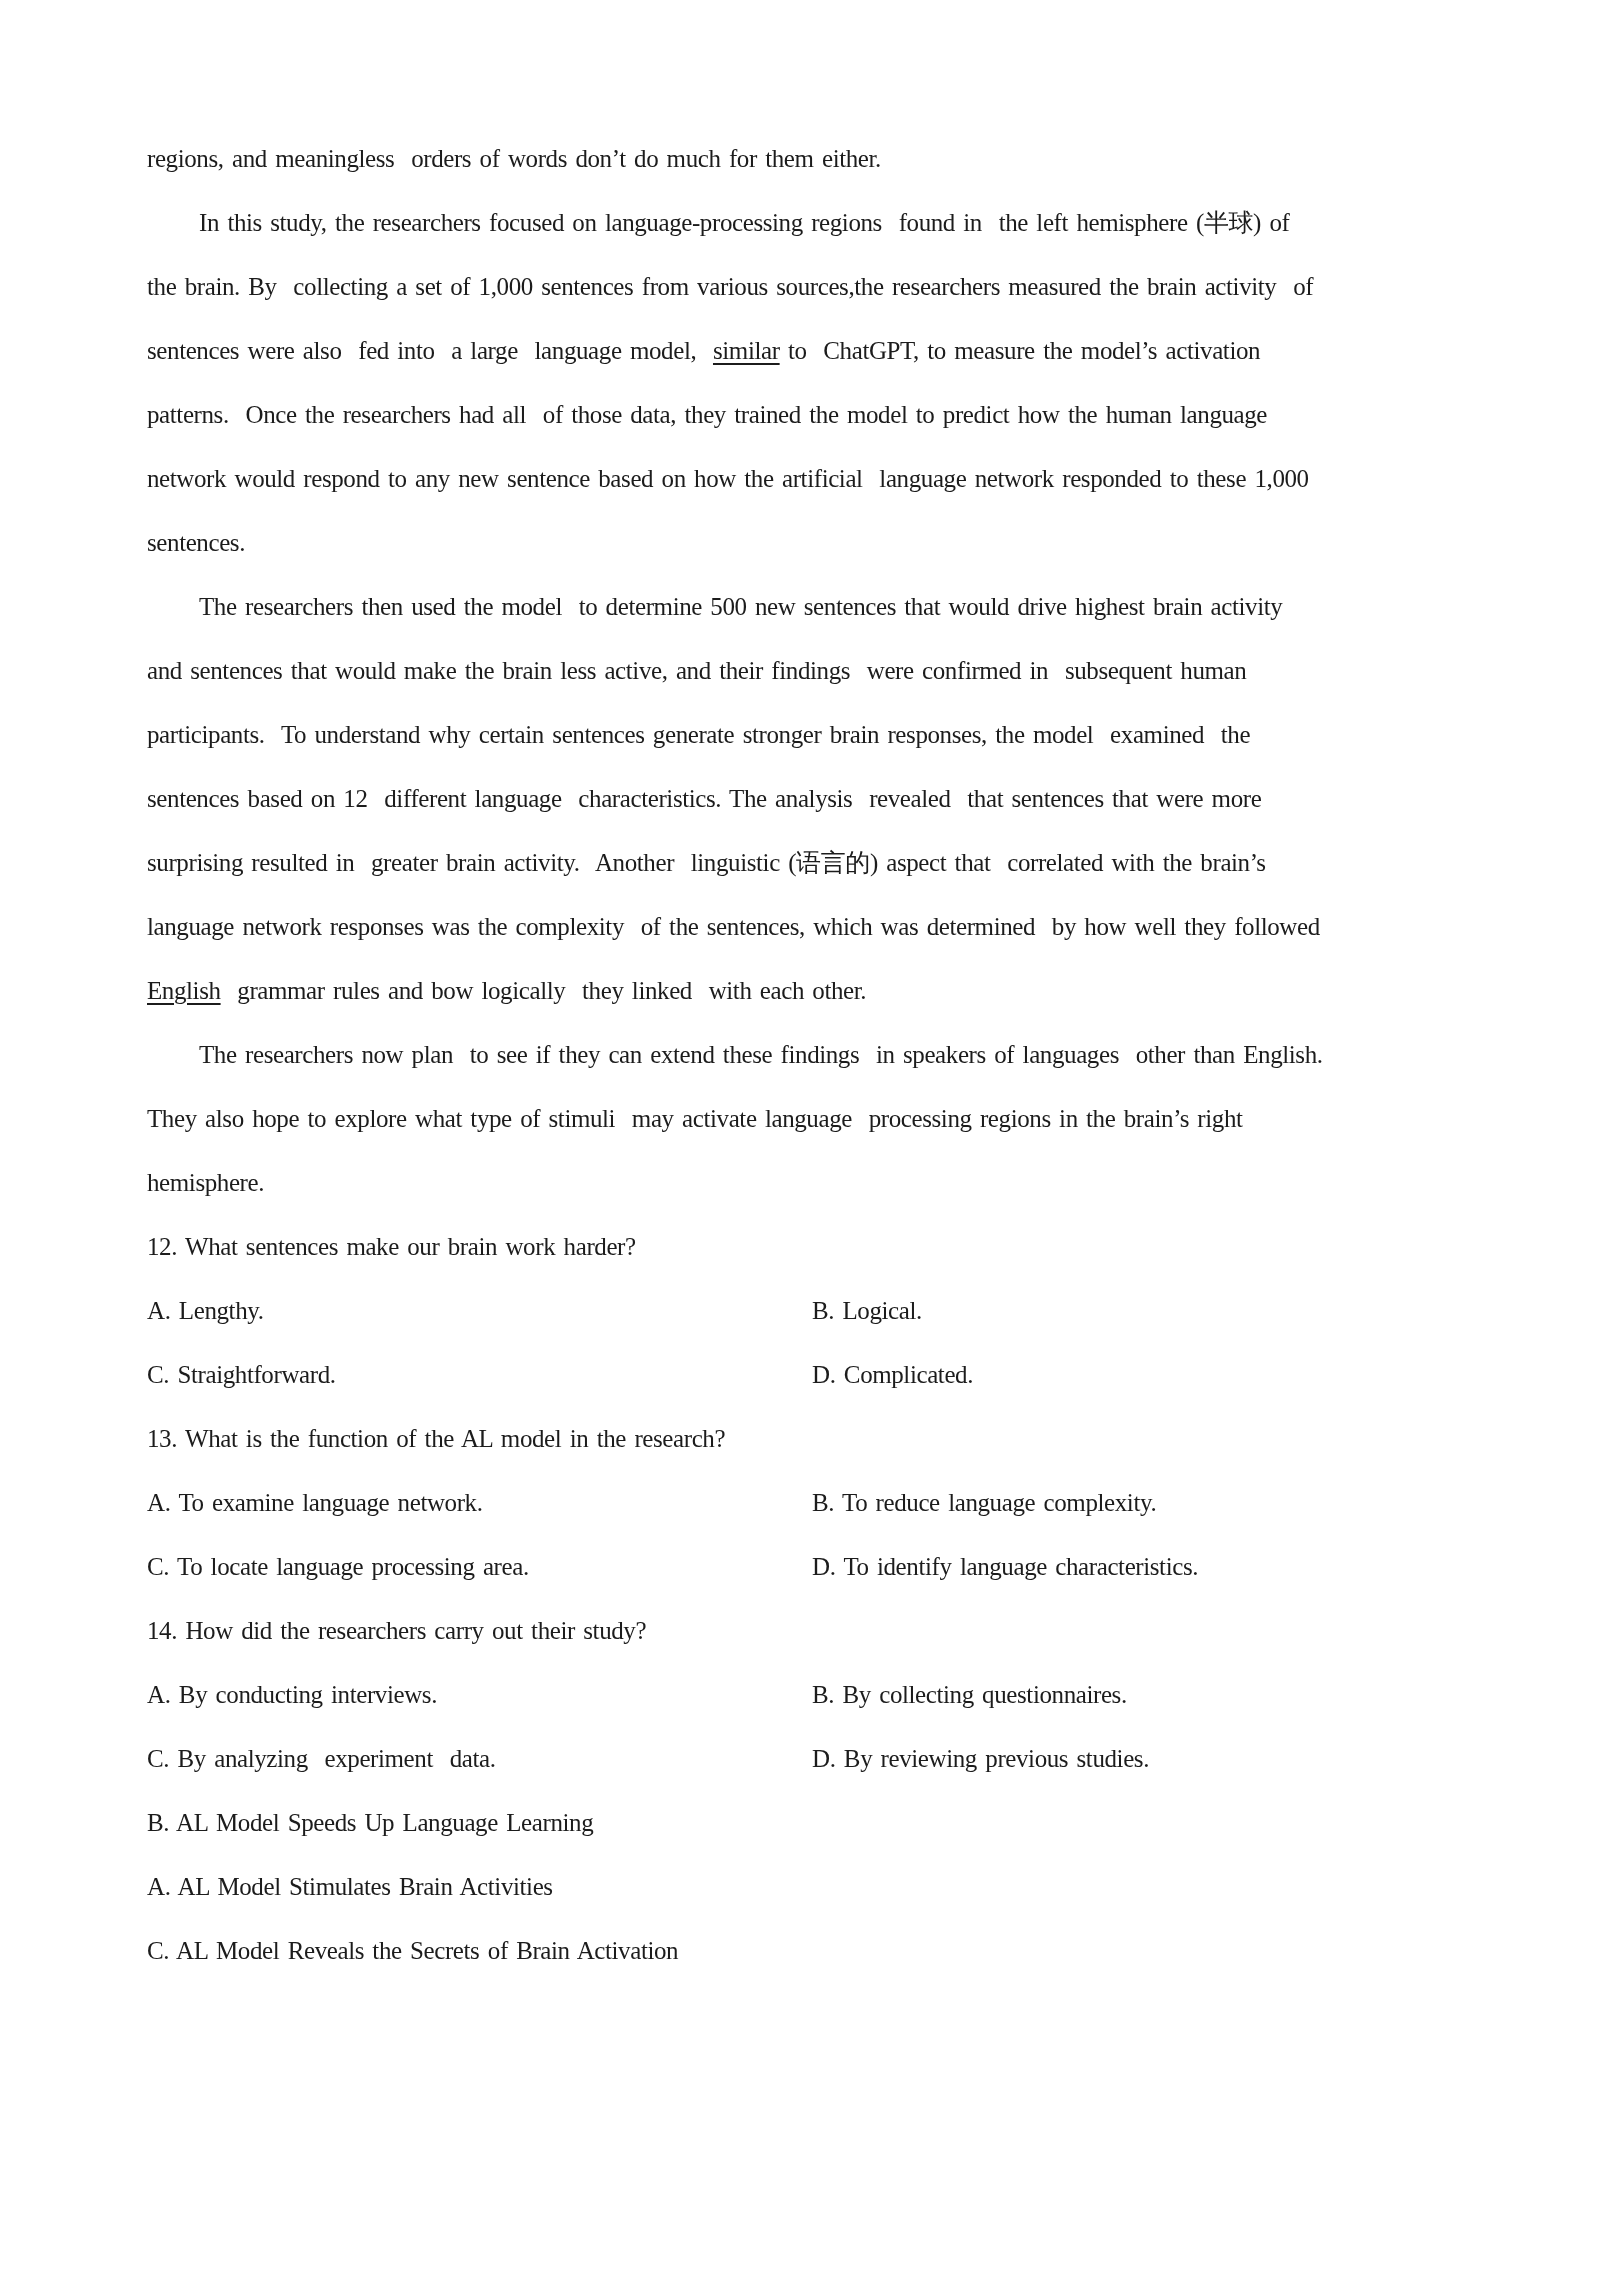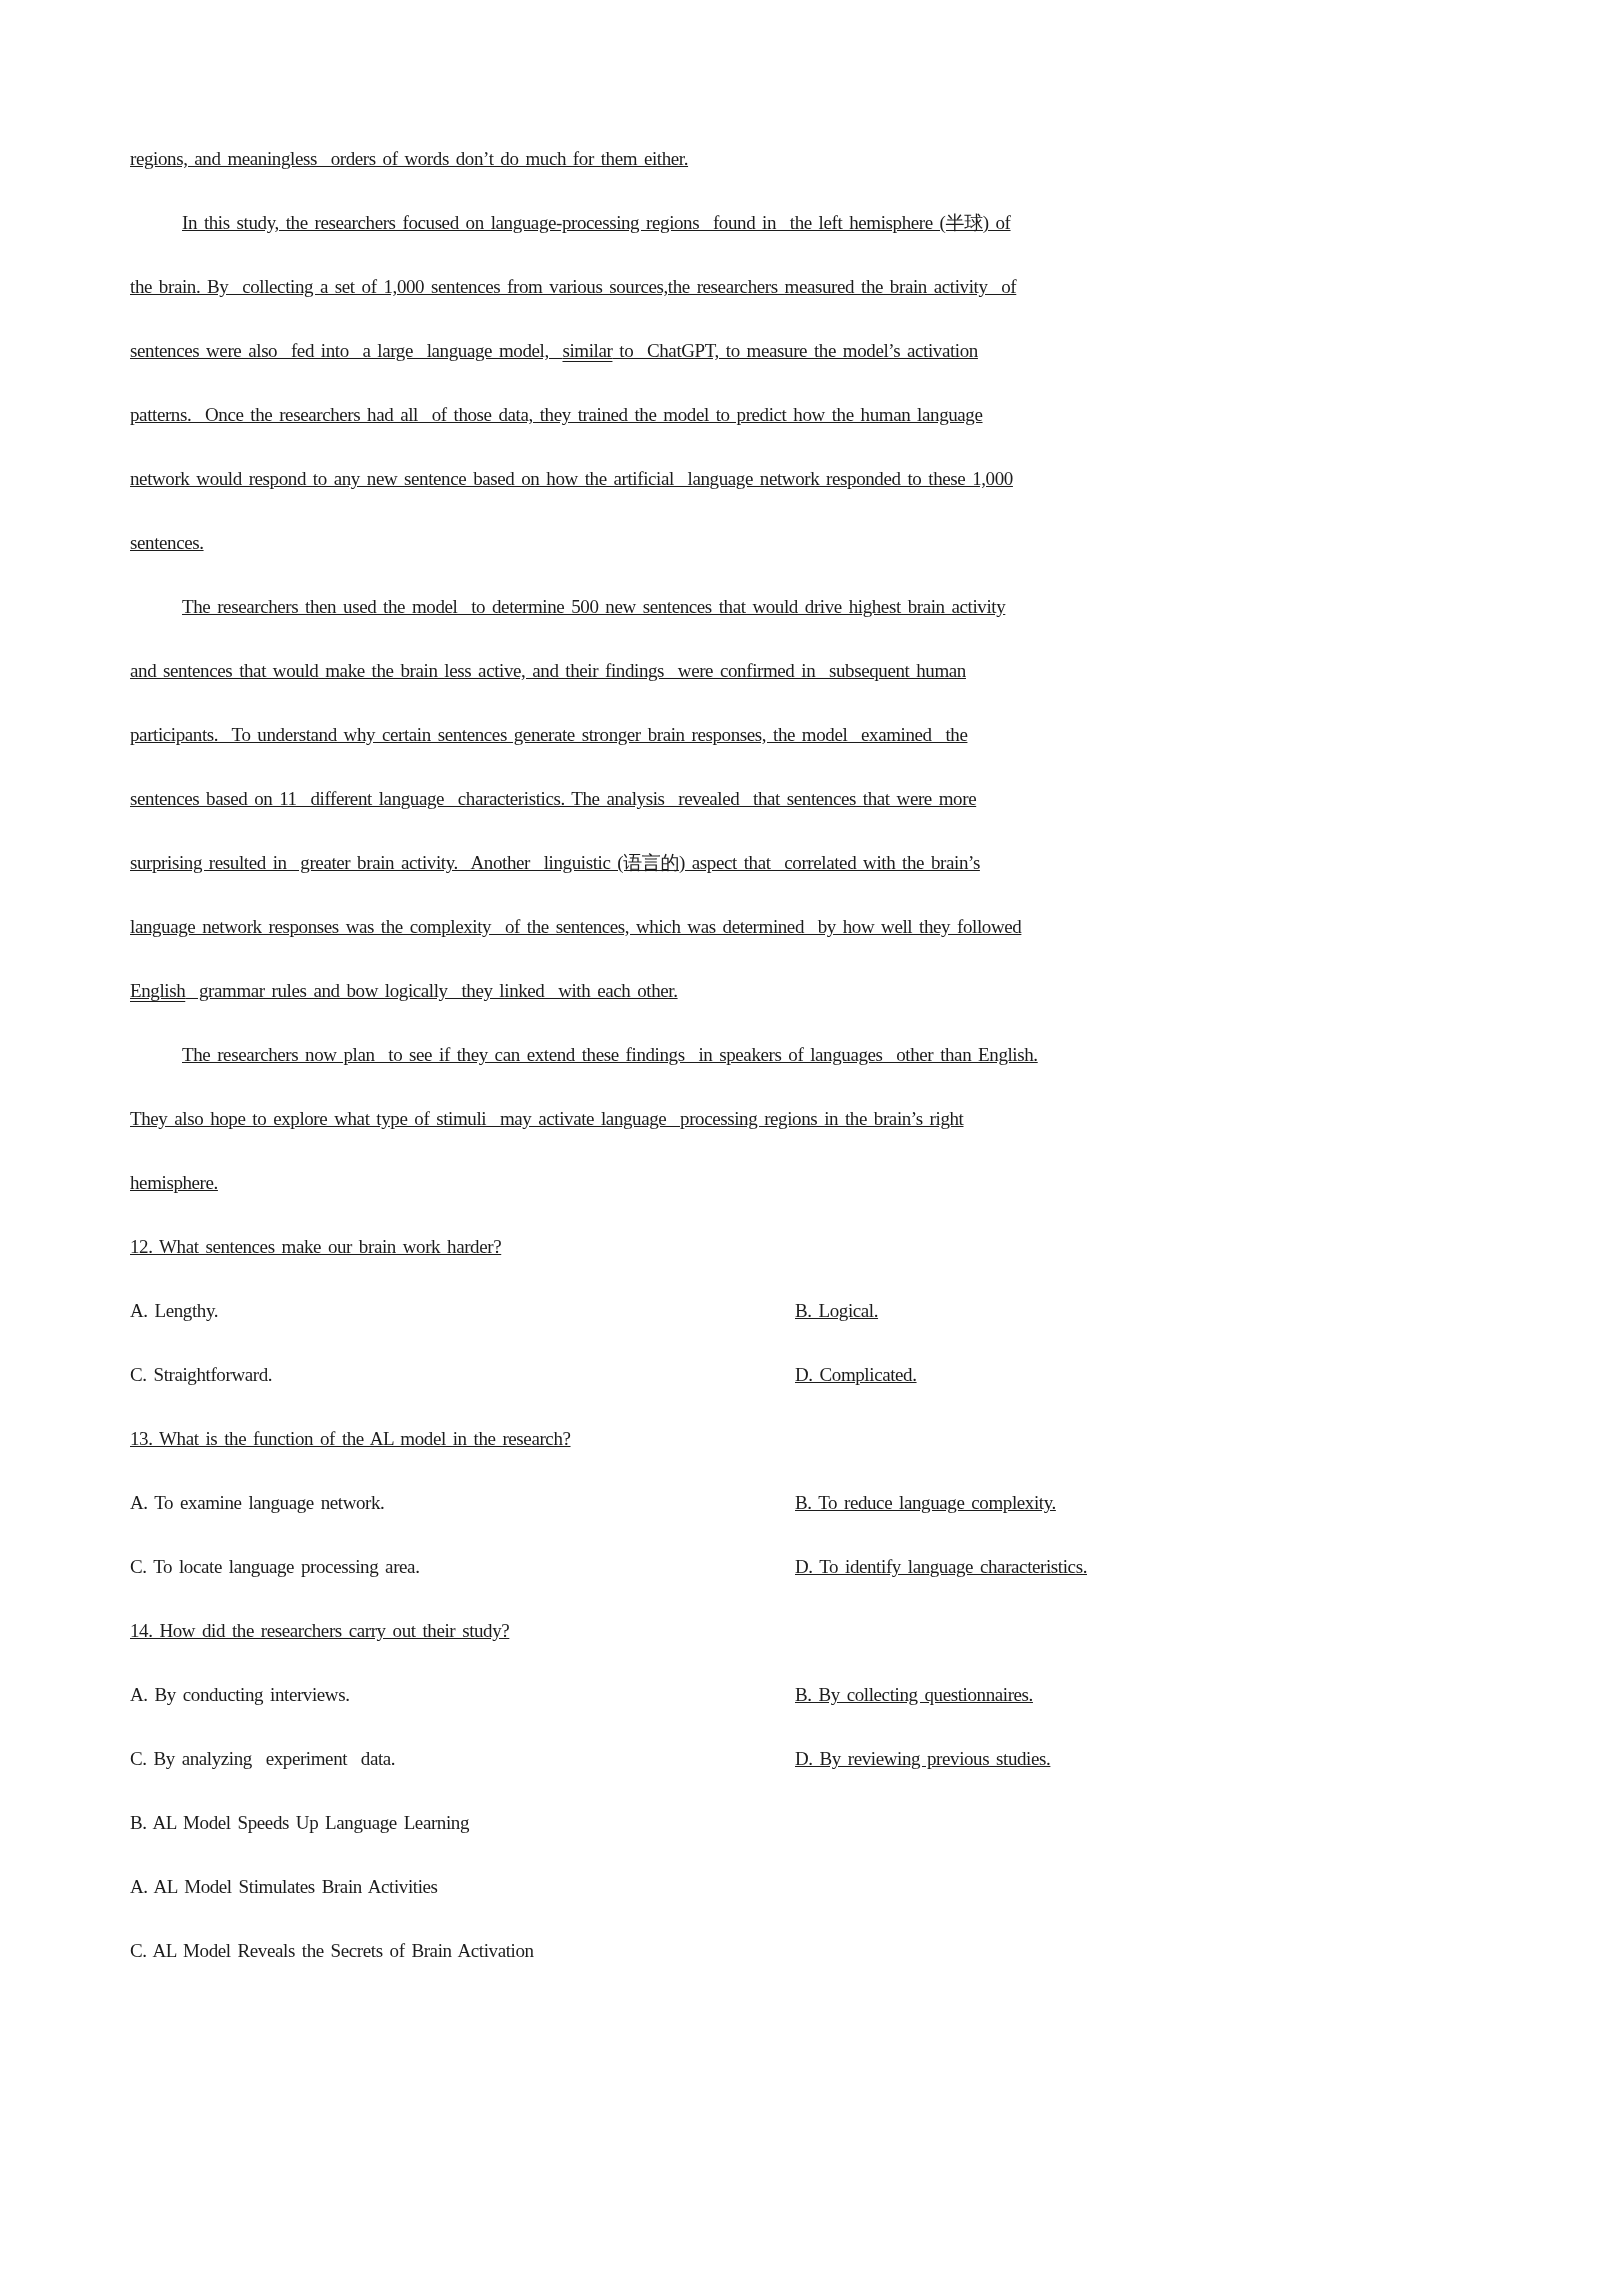--- a/index.html
+++ b/index.html
@@ -8,29 +8,28 @@
   }
   body {
     width: 1621px;
     height: 2294px;
     background: #ffffff;
     position: relative;
     overflow: hidden;
   }
   .content {
     position: absolute;
-    left: 130px;
+    left: 147px;
     top: 127px;
     width: 1364px;
     color: #1c1c1c;
     font-family: "Liberation Serif", "DejaVu Serif", serif;
-    font-size: 19px;
+    font-size: 25px;
     letter-spacing: -0.4px;
     word-spacing: 2.5px;
-    text-decoration: underline;
   }
   .line {
     height: 64px;
     line-height: 64px;
     white-space: pre;
   }
   .indent {
     padding-left: 52px;
   }
   .option-row .opt-left {
@@ -51,21 +50,21 @@
       <div class="line">regions, and meaningless  orders of words don’t do much for them either.</div>
       <div class="line indent">In this study, the researchers focused on language-processing regions  found in  the left hemisphere (半球) of</div>
       <div class="line">the brain. By  collecting a set of 1,000 sentences from various sources,the researchers measured the brain activity  of</div>
       <div class="line">sentences were also  fed into  a large  language model,  <u>similar</u> to  ChatGPT, to measure the model’s activation</div>
       <div class="line">patterns.  Once the researchers had all  of those data, they trained the model to predict how the human language</div>
       <div class="line">network would respond to any new sentence based on how the artificial  language network responded to these 1,000</div>
       <div class="line">sentences.</div>
       <div class="line indent">The researchers then used the model  to determine 500 new sentences that would drive highest brain activity</div>
       <div class="line">and sentences that would make the brain less active, and their findings  were confirmed in  subsequent human</div>
       <div class="line">participants.  To understand why certain sentences generate stronger brain responses, the model  examined  the</div>
-      <div class="line">sentences based on 11  different language  characteristics. The analysis  revealed  that sentences that were more</div>
+      <div class="line">sentences based on 12  different language  characteristics. The analysis  revealed  that sentences that were more</div>
       <div class="line">surprising resulted in  greater brain activity.  Another  linguistic (语言的) aspect that  correlated with the brain’s</div>
       <div class="line">language network responses was the complexity  of the sentences, which was determined  by how well they followed</div>
       <div class="line"><u>English</u>  grammar rules and bow logically  they linked  with each other.</div>
       <div class="line indent">The researchers now plan  to see if they can extend these findings  in speakers of languages  other than English.</div>
       <div class="line">They also hope to explore what type of stimuli  may activate language  processing regions in the brain’s right</div>
       <div class="line">hemisphere.</div>
       <div class="line">12. What sentences make our brain work harder?</div>
       <div class="line option-row"><span class="opt-left">A. Lengthy.</span><span class="opt-right">B. Logical.</span></div>
       <div class="line option-row"><span class="opt-left">C. Straightforward.</span><span class="opt-right">D. Complicated.</span></div>
       <div class="line">13. What is the function of the AL model in the research?</div>

